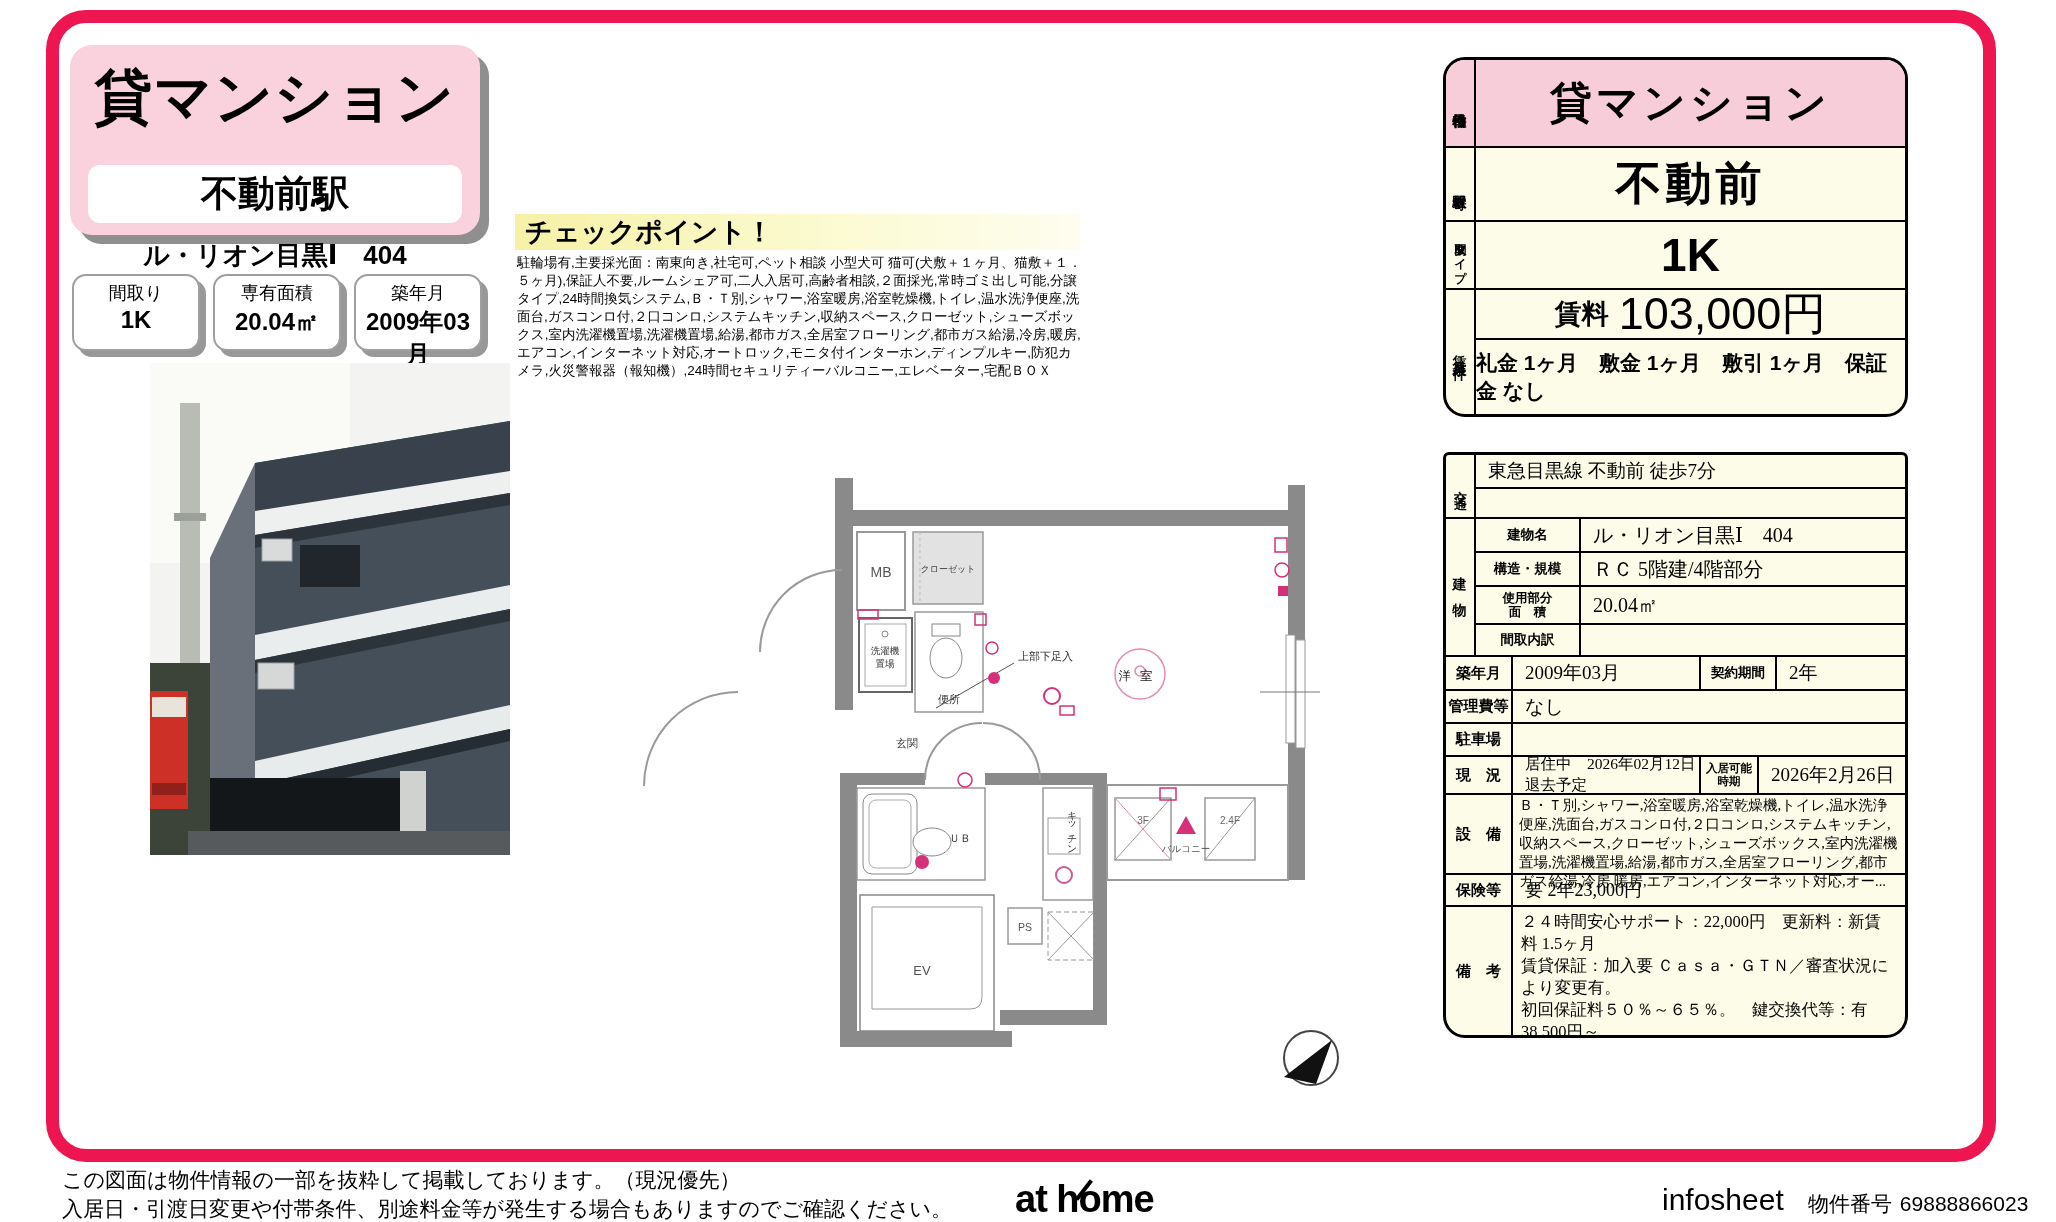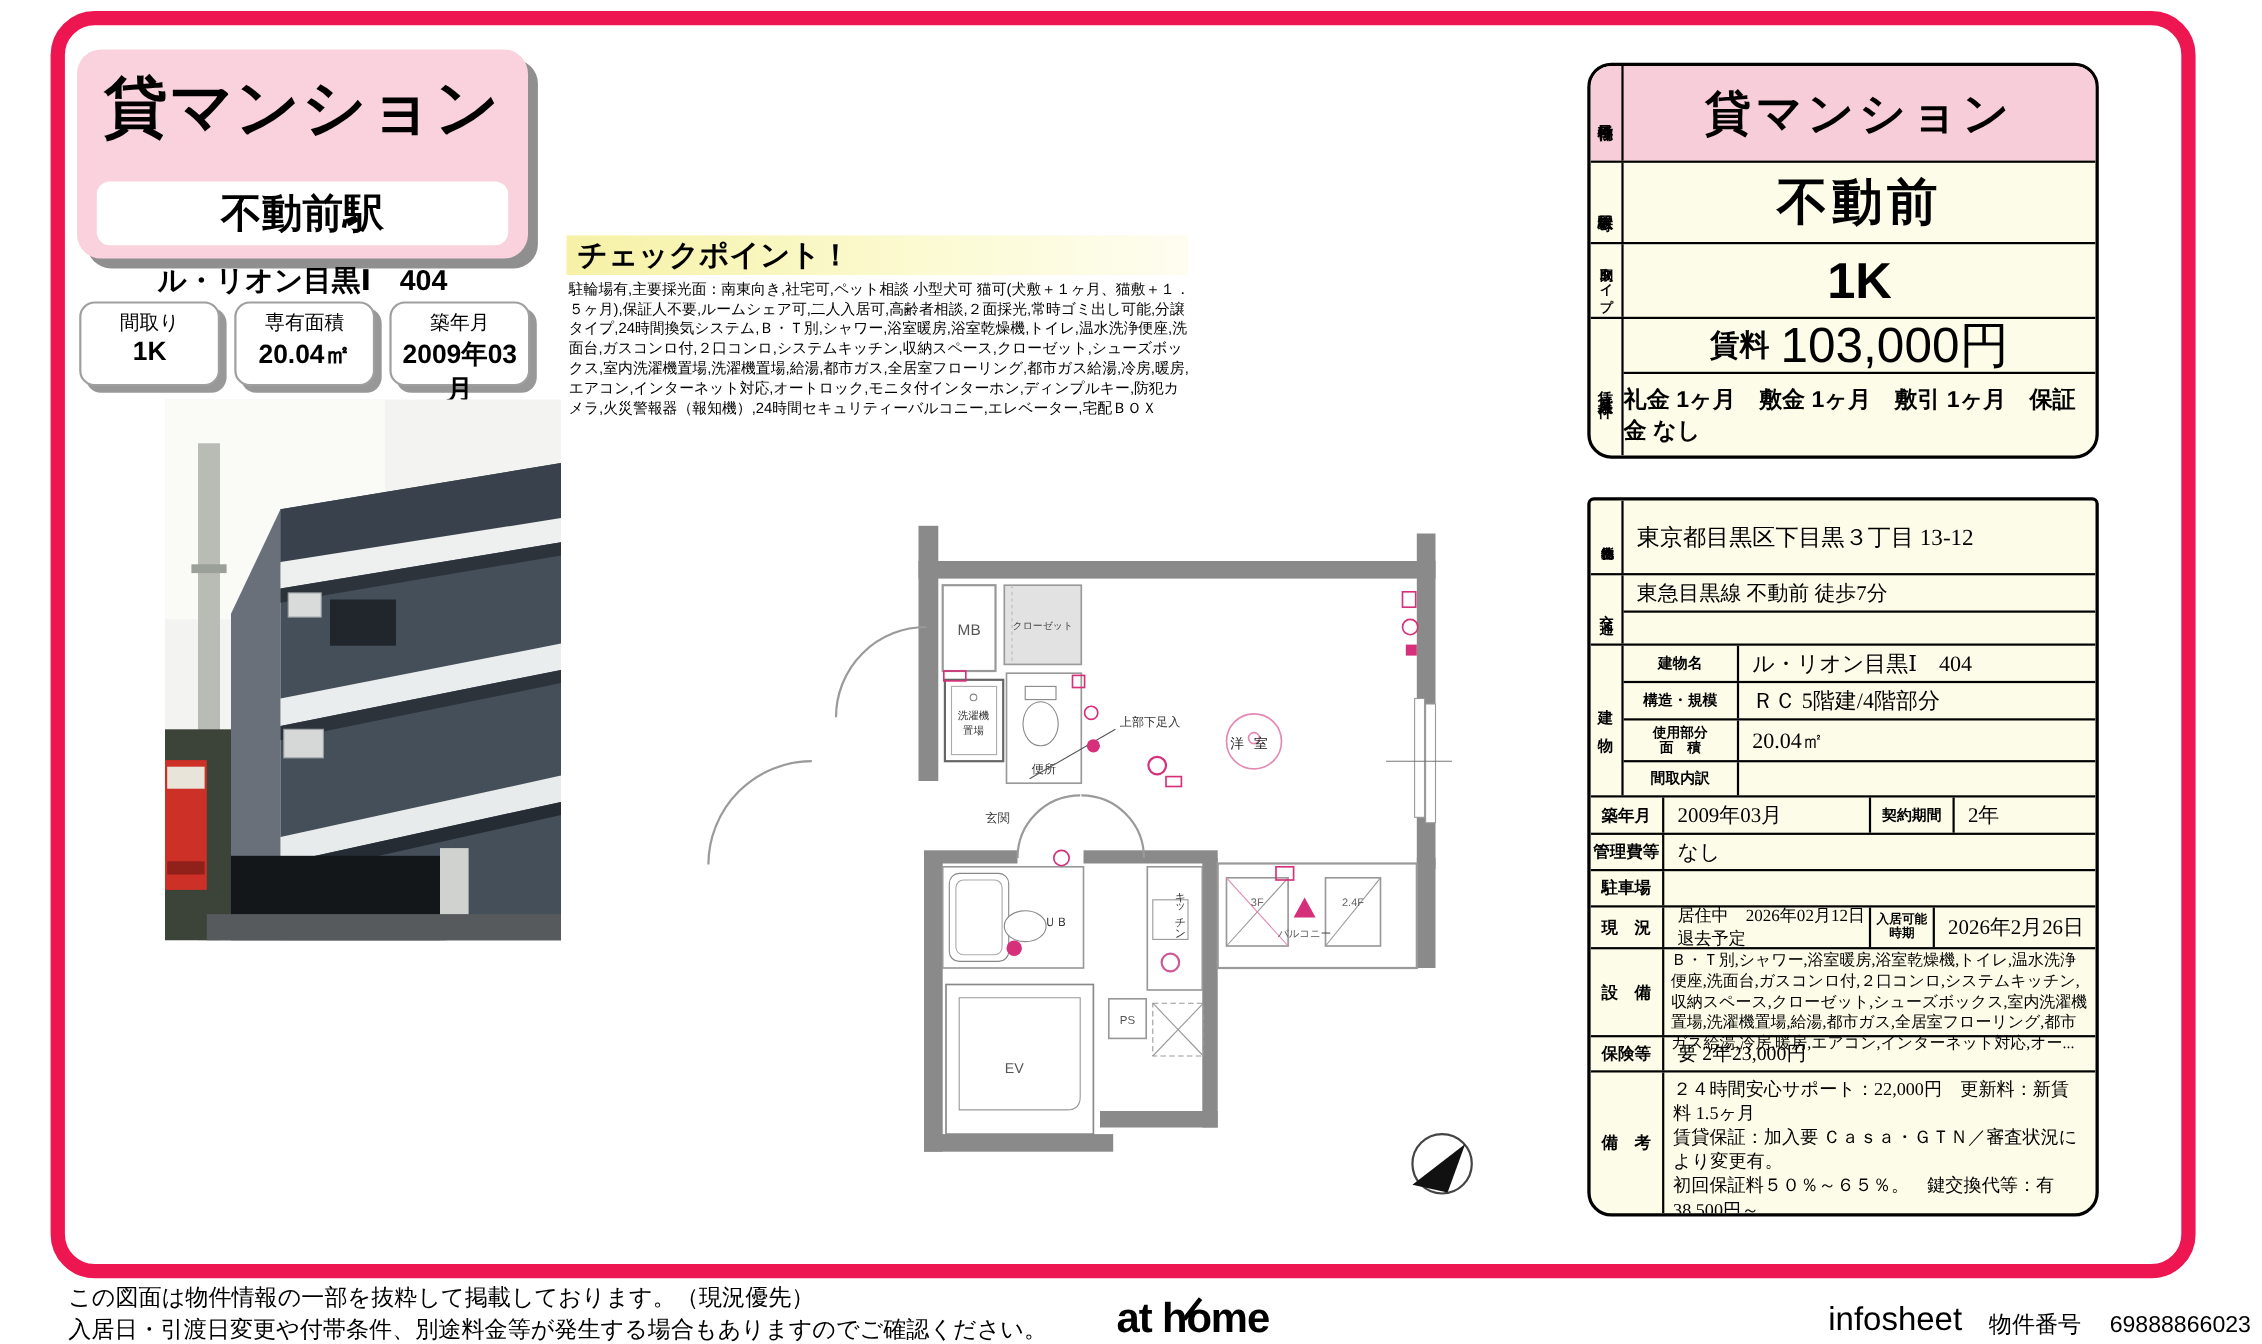--- a/index.html
+++ b/index.html
@@ -58,21 +58,21 @@
 
   
   .disc { position:absolute; left:62px; top:1166px; font-size:21px; line-height:1.38; }
   .athome { position:absolute; left:1015px; top:1178px; font-size:38px; font-weight:bold;
             letter-spacing:-1px; }
   .athome .slash { position:absolute; left:67px; top:0px; width:4px; height:24px; background:#000;
                    transform:rotate(38deg); }
   .infosheet { position:absolute; left:1662px; top:1183px; font-size:30px; }
   .propno { position:absolute; left:1808px; top:1190px; font-size:21px;
             border-bottom:2px solid #000; padding-bottom:4px; white-space:nowrap; }
-  .propno .num { margin-left:20px; }
+  .propno .num { margin-left:2px; }
 
   svg text { font-family:"Liberation Sans","DejaVu Sans",sans-serif; }
 </style>
 </head>
 <body>
 
 <div class="page">
 
   <div class="frame"></div>
 
@@ -272,24 +272,20 @@
           </div>
         </div>
         <div class="sub" style="flex:1;">
           <div class="tval" style="font-size:21px; font-weight:bold;">礼金 1ヶ月　敷金 1ヶ月　敷引 1ヶ月　保証金 なし</div>
         </div>
       </div>
     </div>
   </div>
 
   <div class="rtable t2">
-    <div class="trow" style="height:66px;">
-      <div class="vlab" style="font-size:11.5px;">物件所在地</div>
-      <div class="tval tleft serif" style="font-size:21px;">東京都目黒区下目黒３丁目 13-12</div>
-    </div>
     <div class="trow" style="height:62px;">
       <div class="vlab" style="font-size:13px; letter-spacing:6px;">交通</div>
       <div class="subcol">
         <div class="sub" style="height:32px;">
             <div class="tval tleft serif" style="font-size:19px;">東急目黒線 不動前 徒歩7分</div>
           </div>
         <div class="sub" style="flex:1;">
             <div class="tval"></div>
           </div>
       </div>

